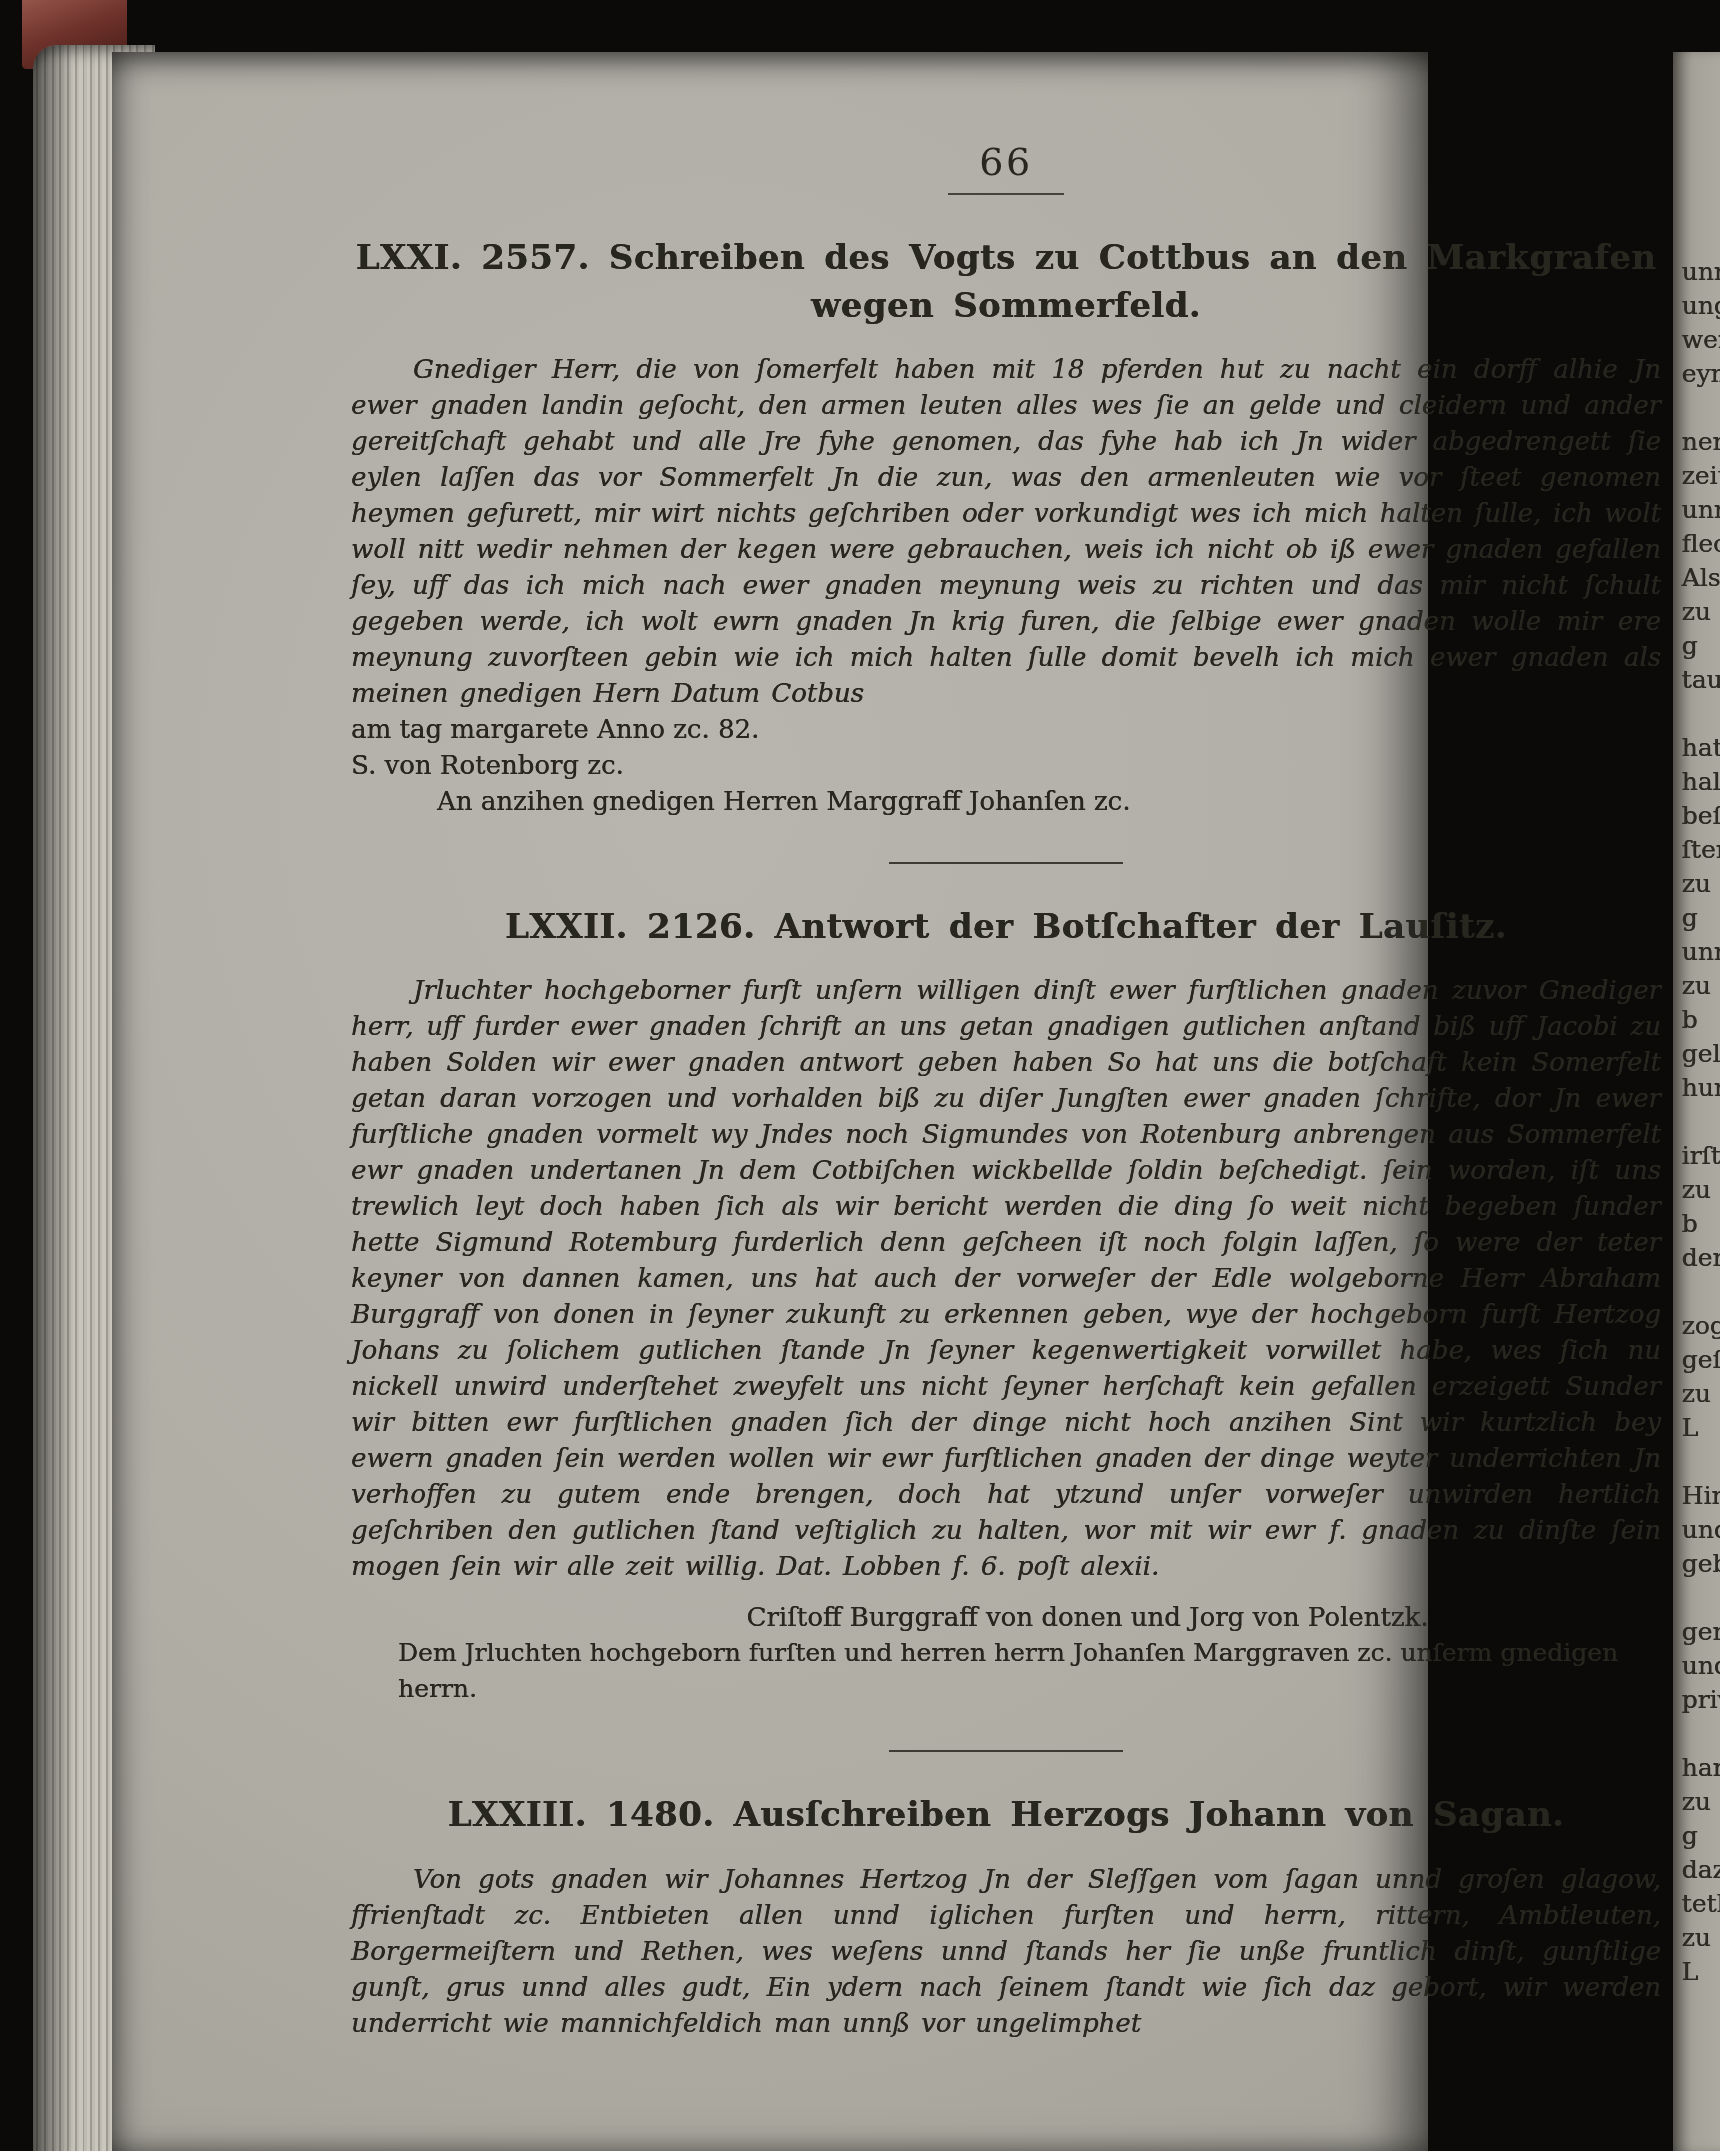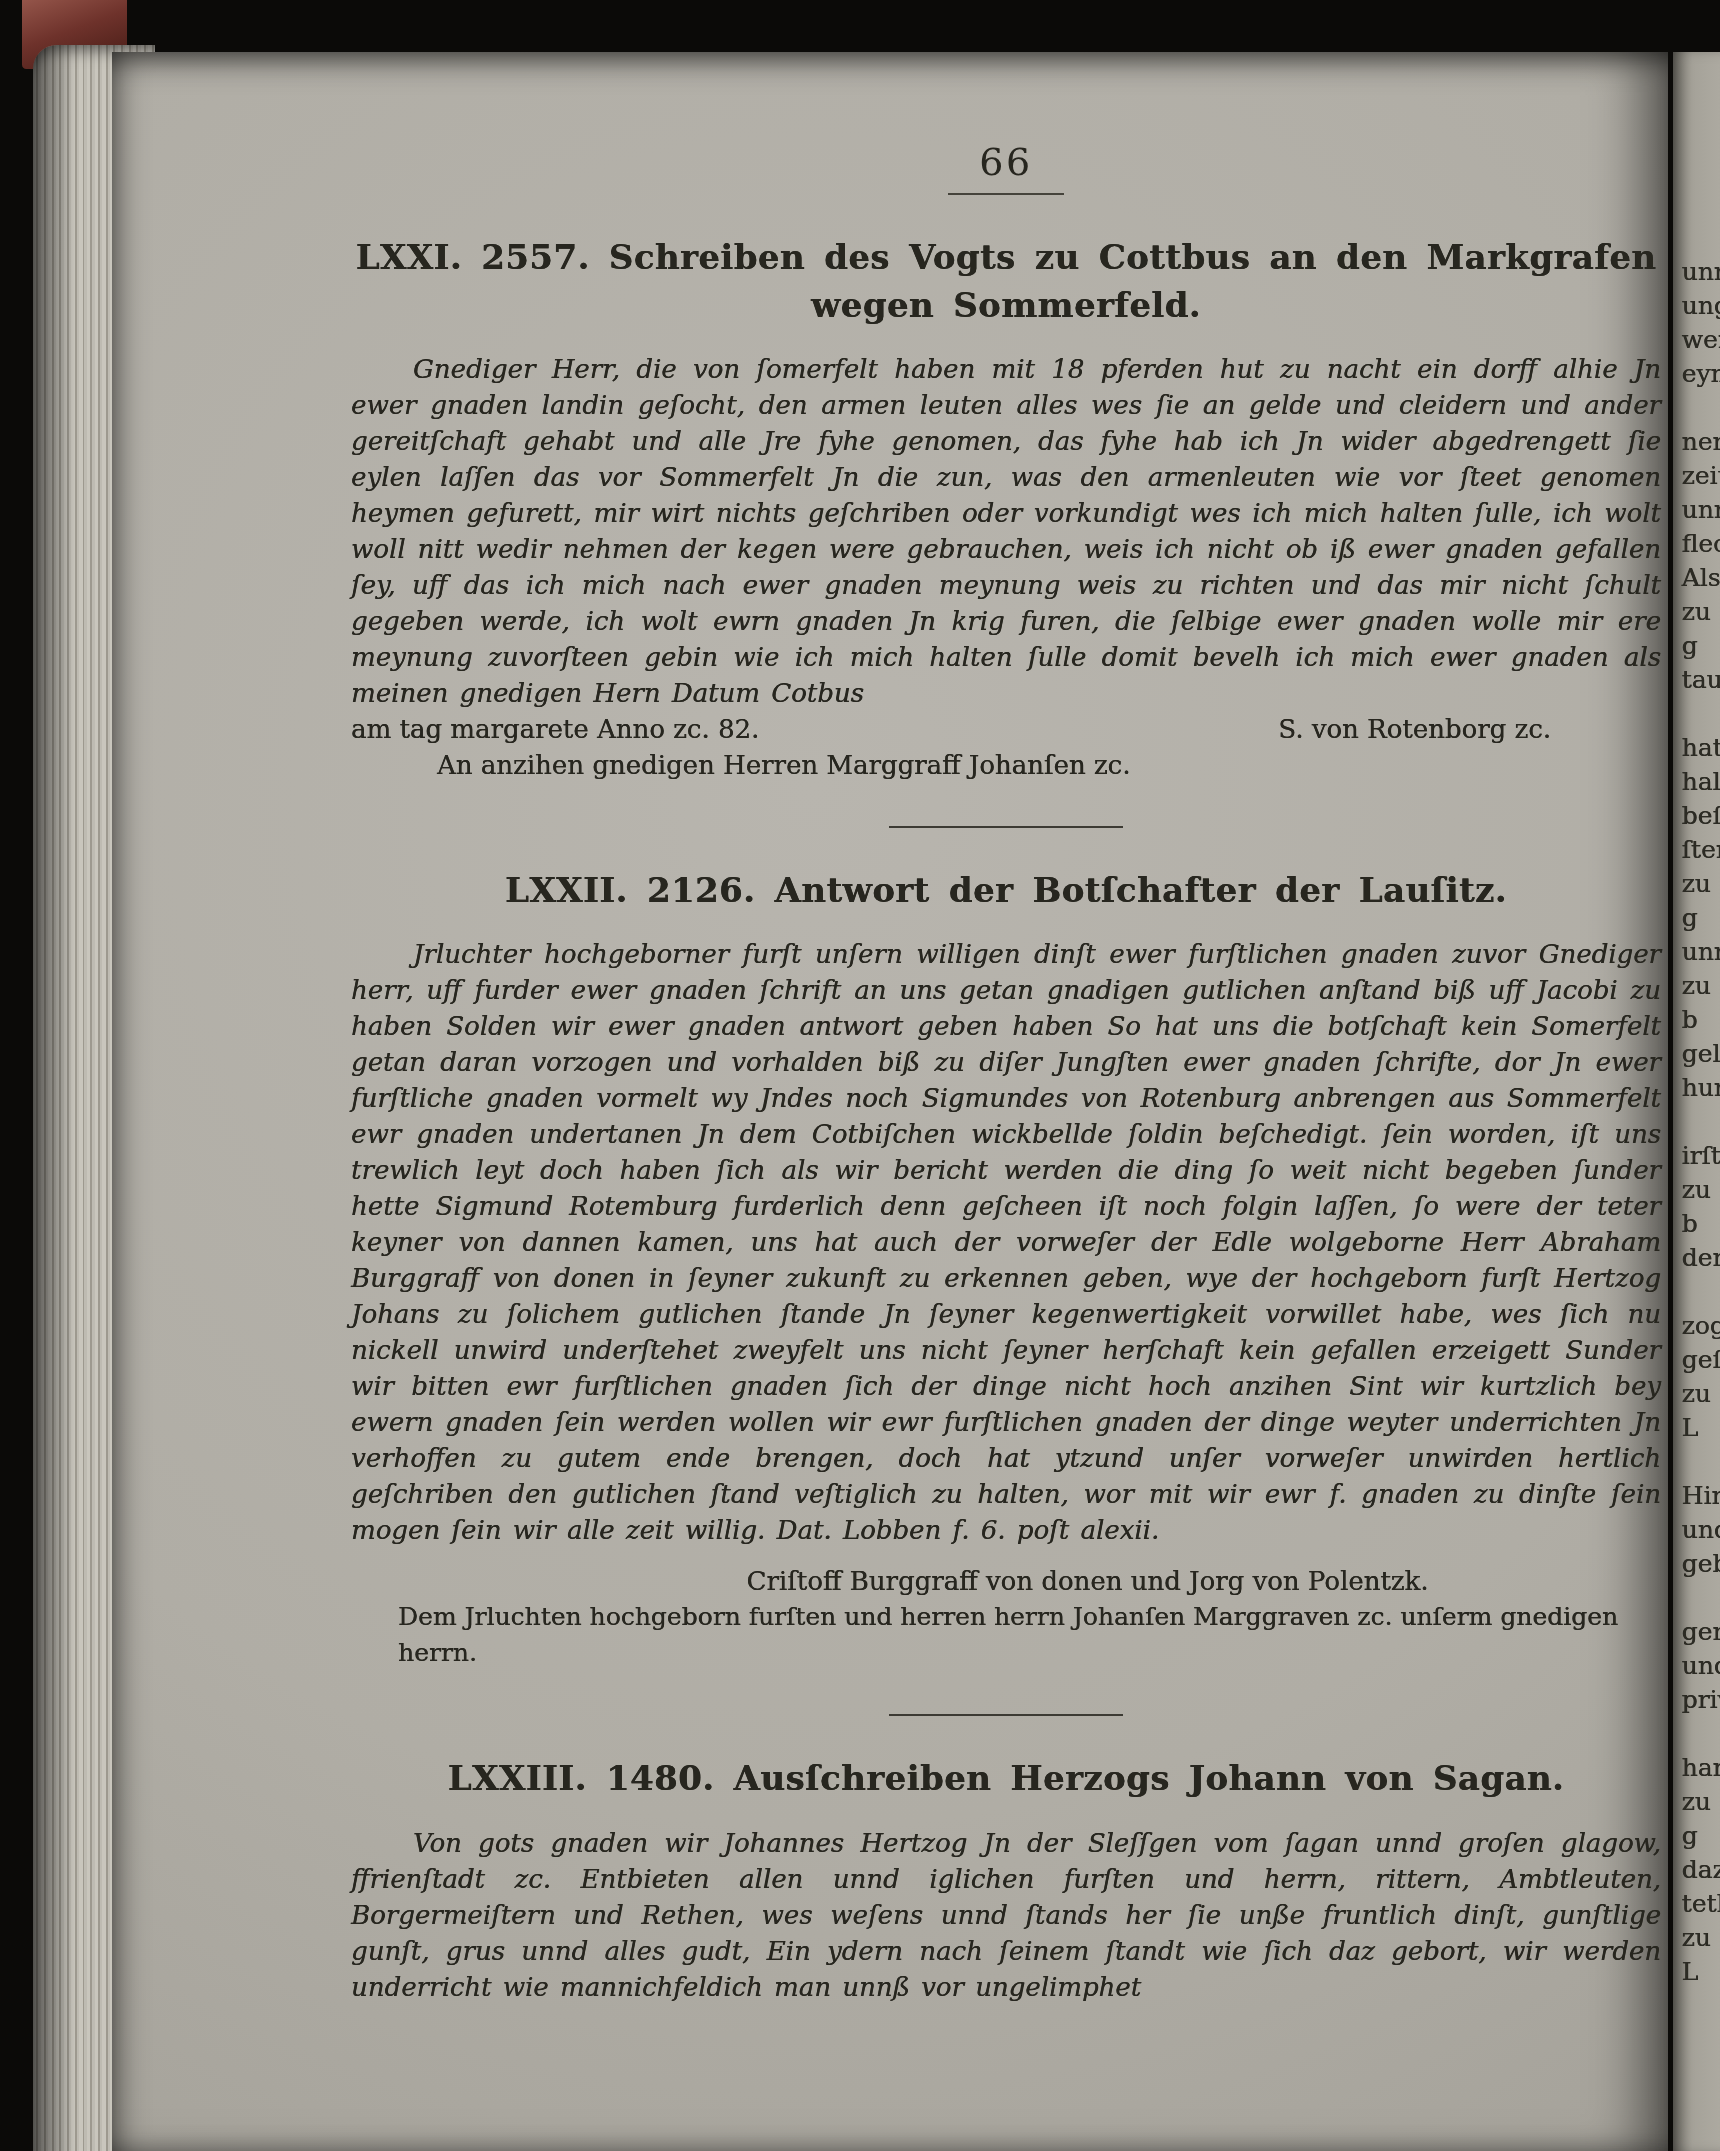--- a/index.html
+++ b/index.html
@@ -21,21 +21,21 @@
   .page-edges{
     position:absolute;left:33px;top:45px;width:122px;bottom:0;
     background:
       linear-gradient(90deg,rgba(0,0,0,.55),rgba(0,0,0,0) 35%),
       repeating-linear-gradient(90deg,#c9c6bd 0 3.4px,#9d998f 3.4px 5.2px,#bebbb2 5.2px 7.7px);
     border-top-left-radius:24px;
     box-shadow:inset 0 12px 15.5px -6.9px rgba(0,0,0,.55);
   }
   
   .main-page{
-    position:absolute;left:112px;top:52px;width:1556px;bottom:0;
+    position:absolute;left:112px;top:52px;width:1316px;bottom:0;
     background:radial-gradient(ellipse 120% 90% at 45% 35%,#b8b5ae 0%,#b0ada5 55%,#a09d95 100%);
     box-shadow:
       inset 22.4px 0 31px -15.5px rgba(0,0,0,.45),
       inset 0 20.6px 27.5px -13.8px rgba(0,0,0,.55),
       inset -45px 0 52px -19px rgba(0,0,0,.5),
       inset 0 -15.5px 22.4px -12px rgba(0,0,0,.25);
   }
   .content{
     position:absolute;left:239px;top:0;width:1310px;
     color:#27261f;
@@ -49,21 +49,21 @@
   .section-heading{
     font-size:34px;font-weight:bold;text-align:center;line-height:48px;
     margin:38px 0 0;word-spacing:6.9px;letter-spacing:0.4px;
   }
   .para{
     margin-top:22.4px;text-align:justify;text-indent:62px;
     font-size:26px;line-height:36px;word-spacing:3px;font-style:italic;
   }
   .closing-row{
     display:flex;justify-content:space-between;
-    font-size:26px;line-height:36px;padding-right:110px;
+    font-size:26px;line-height:36px;padding-right:110px;flex-direction:column;
   }
   .address-1{font-size:26px;line-height:36px;margin-left:86px;}
   .rule-divider{
     width:234px;border:0;border-top:2.6px solid #3c3a33;
     margin:43px auto 0;
   }
   .signature-line{
     font-size:26px;line-height:36px;text-align:center;padding-left:163px;margin-top:15px;
   }
   .address-2{font-size:25px;line-height:36px;margin-left:47px;}

